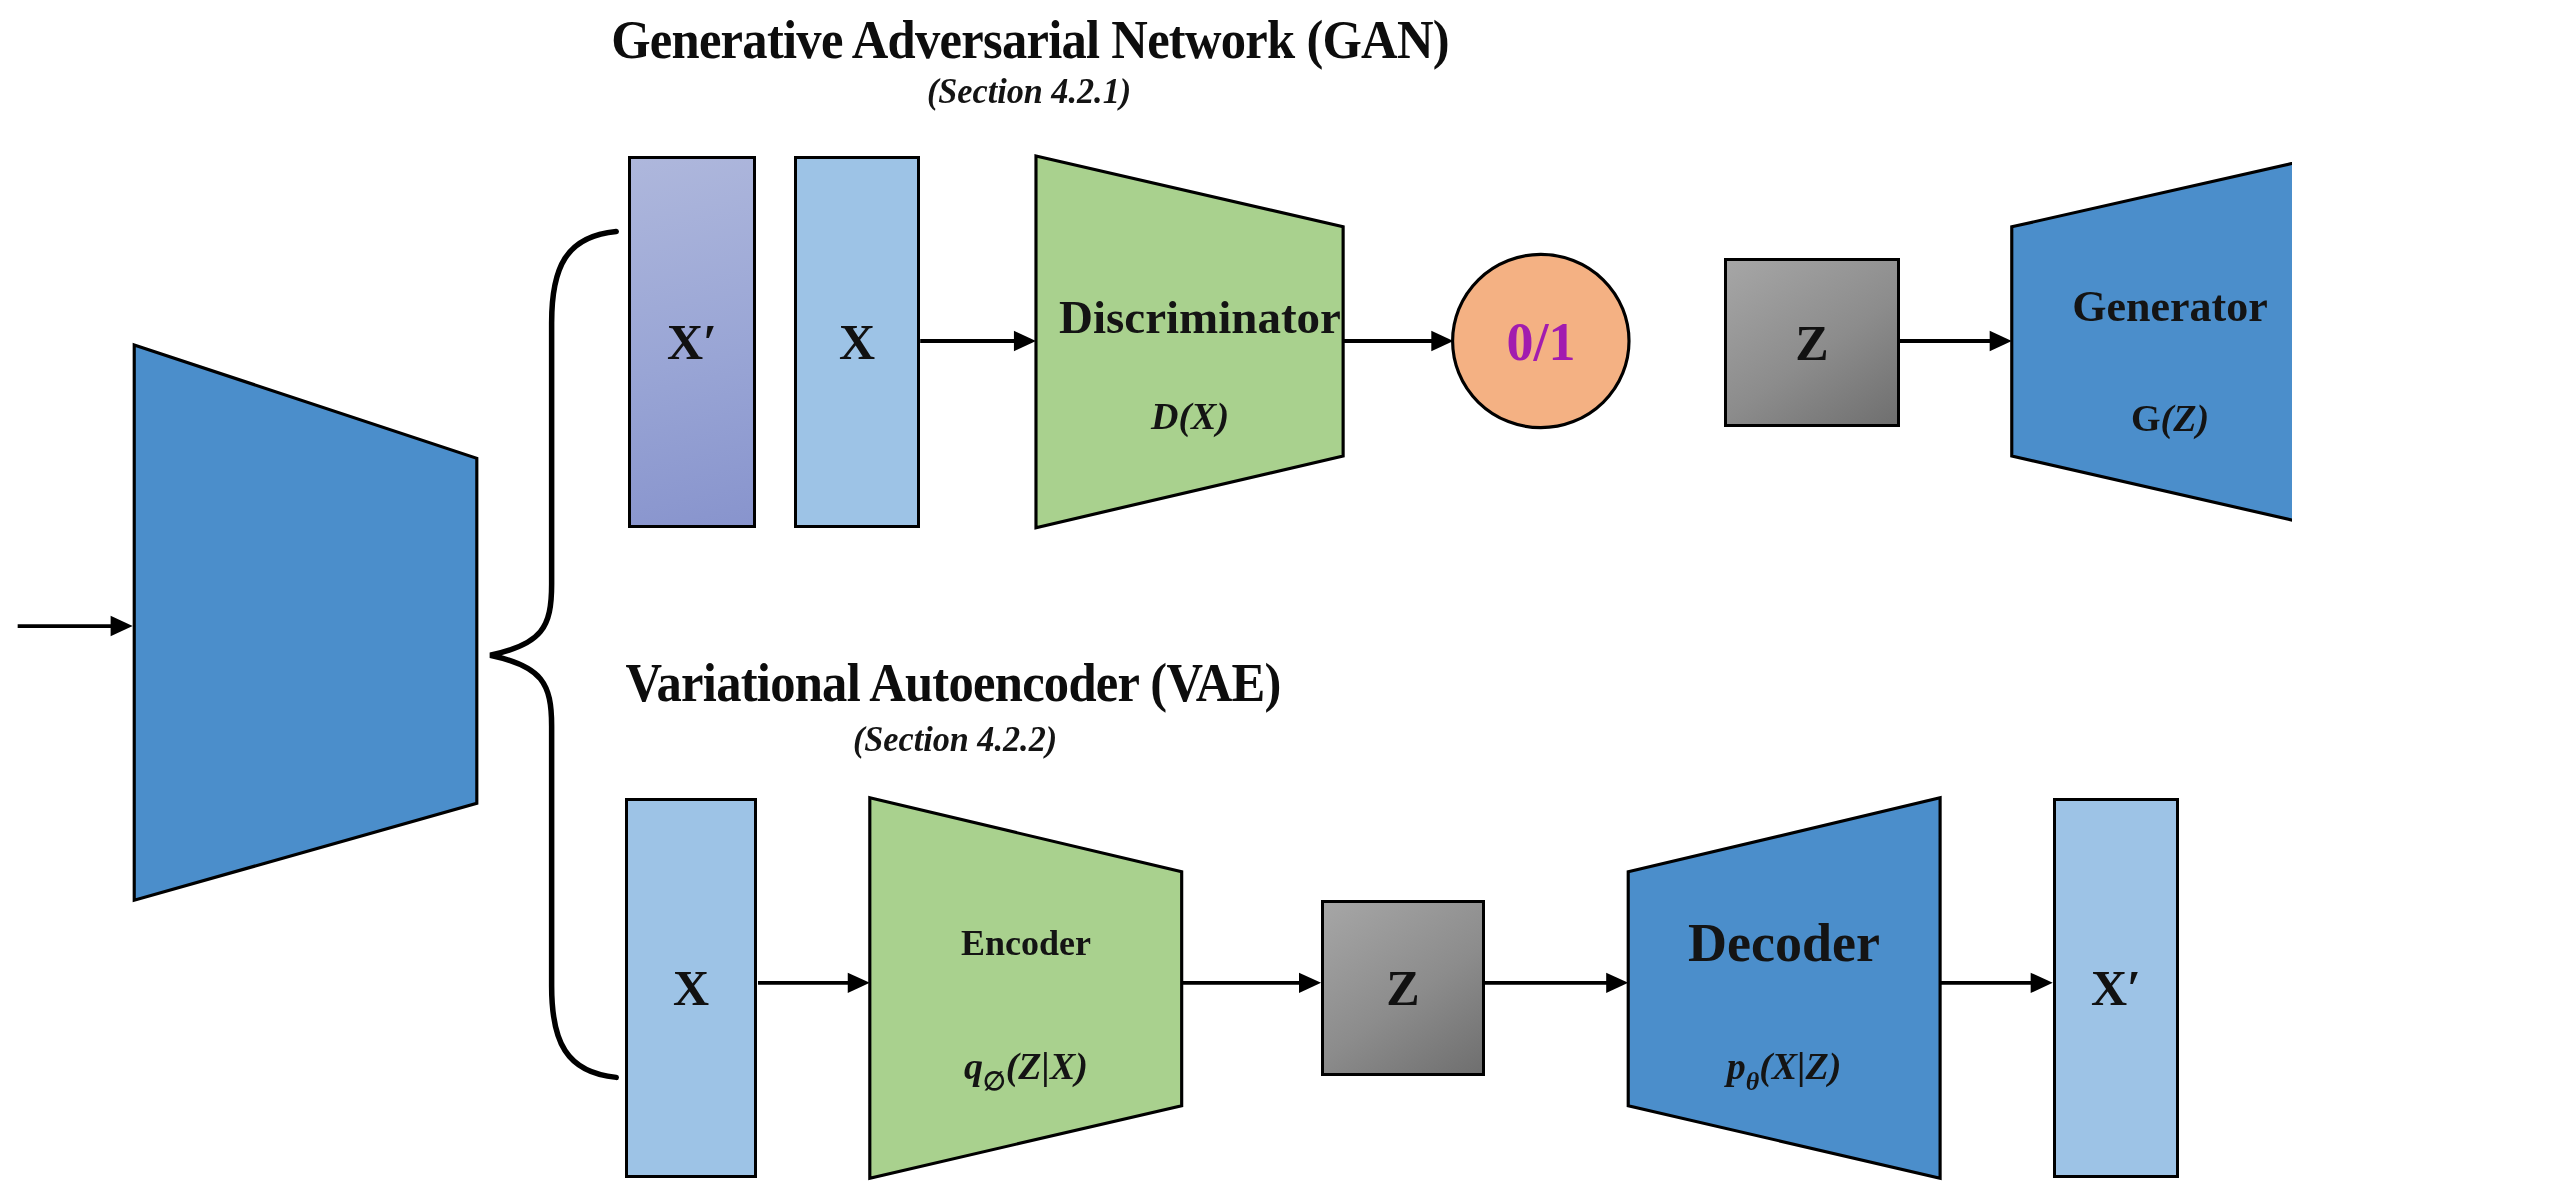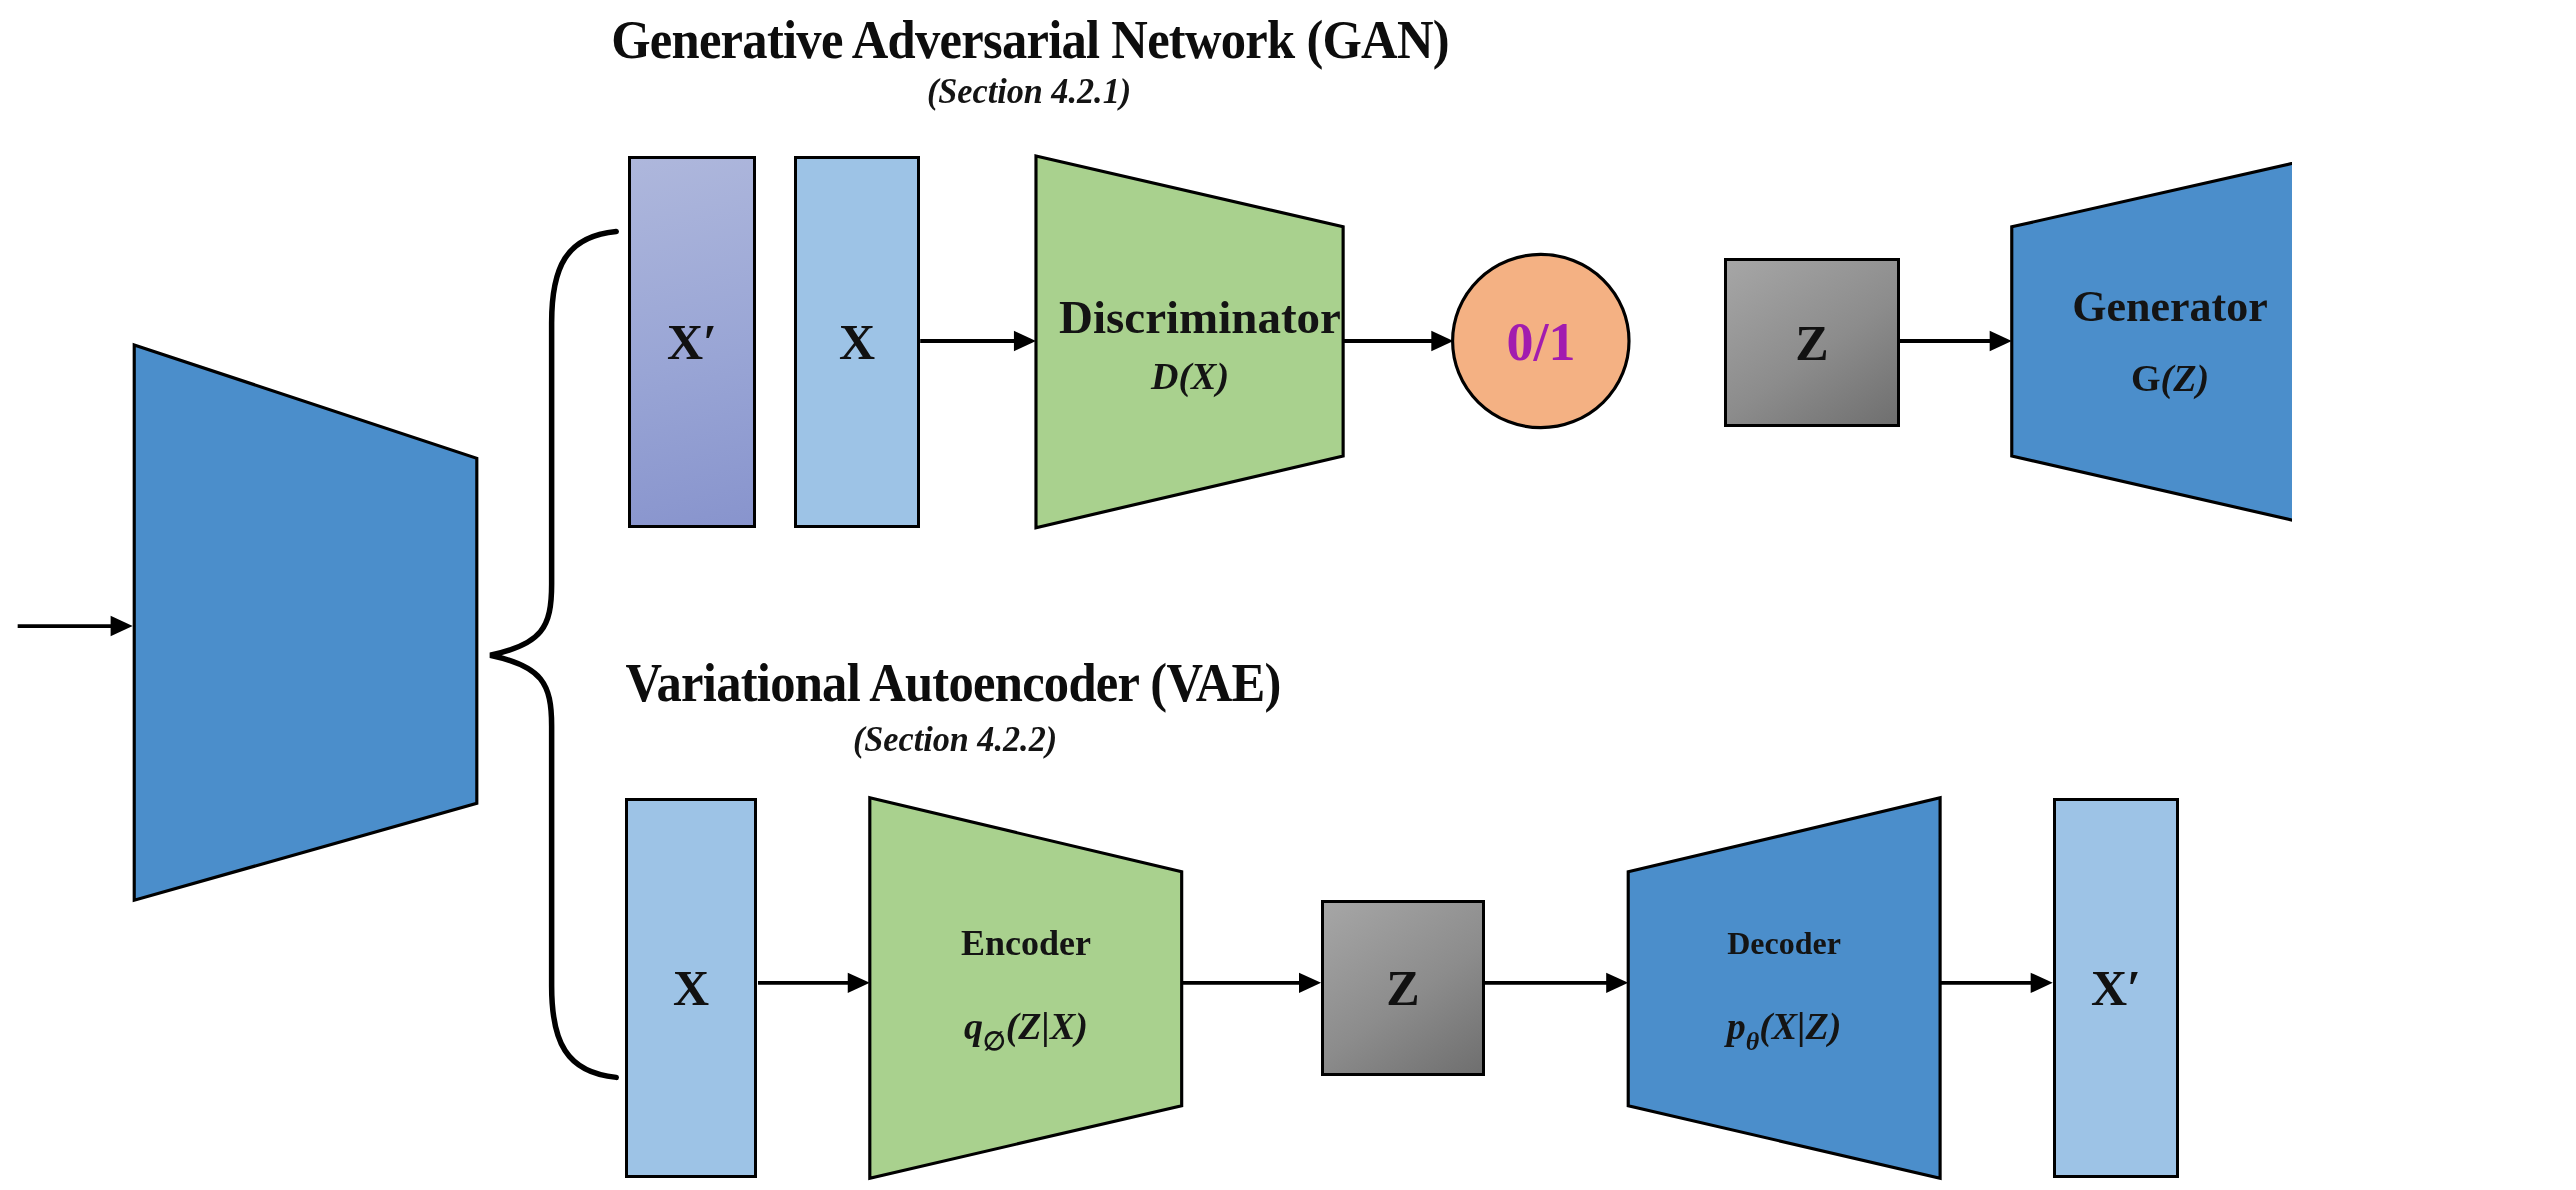--- a/index.html
+++ b/index.html
@@ -12,21 +12,21 @@
        display:flex;align-items:center;justify-content:center;
        font-weight:bold;font-size:50px;color:#111;}
   .box-lightblue{background:#9dc3e6;}
   .box-periwinkle{background:linear-gradient(168deg,#aeb7dc 0%,#99a5d5 55%,#8894cd 100%);}
   .box-gray{background:linear-gradient(145deg,#a6a6a6 0%,#8c8c8c 55%,#6f6f6f 100%);}
   .title{font-weight:bold;font-size:55px;white-space:nowrap;text-align:center;
          transform:translate(-50%,-50%) scaleX(0.92);letter-spacing:-0.8px;color:#0d0d0d;}
   .section{font-style:italic;font-weight:600;font-size:36px;white-space:nowrap;text-align:center;
            transform:translate(-50%,-50%) scaleX(0.95);color:#141414;}
   .shape-label{font-weight:bold;white-space:nowrap;text-align:center;color:#141414;}
-  .formula{font-weight:bold;font-style:italic;font-size:38px;white-space:nowrap;color:#141414;}
+  .formula{font-weight:bold;font-style:italic;font-size:38px;white-space:nowrap;color:#141414;margin-top:40px;}
   .formula .sub{font-size:26px;font-style:normal;vertical-align:-11px;}
   .deep-label{display:flex;flex-direction:column;align-items:center;justify-content:center;
               color:#ffffff;font-size:46px;line-height:1.3;font-weight:normal;white-space:nowrap;}
   .circle-label{font-weight:bold;font-size:54px;color:#a21caf;}
 </style>
 </head>
 <body>
 
 <div class="canvas">
 
@@ -118,17 +118,17 @@
   <div class="box box-gray" style="left:1321px;top:900px;width:164px;height:176px;">
     <span>Z</span>
   </div>
   <div class="box box-lightblue" style="left:2053px;top:798px;width:126px;height:380px;">
     <span>X′</span>
   </div>
 
   <div class="abs center shape-label" style="left:1026px;top:943px;font-size:36px;">Encoder</div>
   <div class="abs center formula" style="left:1026px;top:1030px;"><span>q</span><span class="sub">∅</span><span>(Z|X)</span></div>
 
-  <div class="abs center shape-label" style="left:1784px;top:943px;font-size:32px;">Decoder</div>
+  <div class="abs center shape-label" style="left:1784px;top:943px;font-size:54px;">Decoder</div>
   <div class="abs center formula" style="left:1784px;top:1030px;"><span>p</span><span class="sub" style="font-style:italic;">θ</span><span>(X|Z)</span></div>
 
 </div>
 
 
 </body></html>

